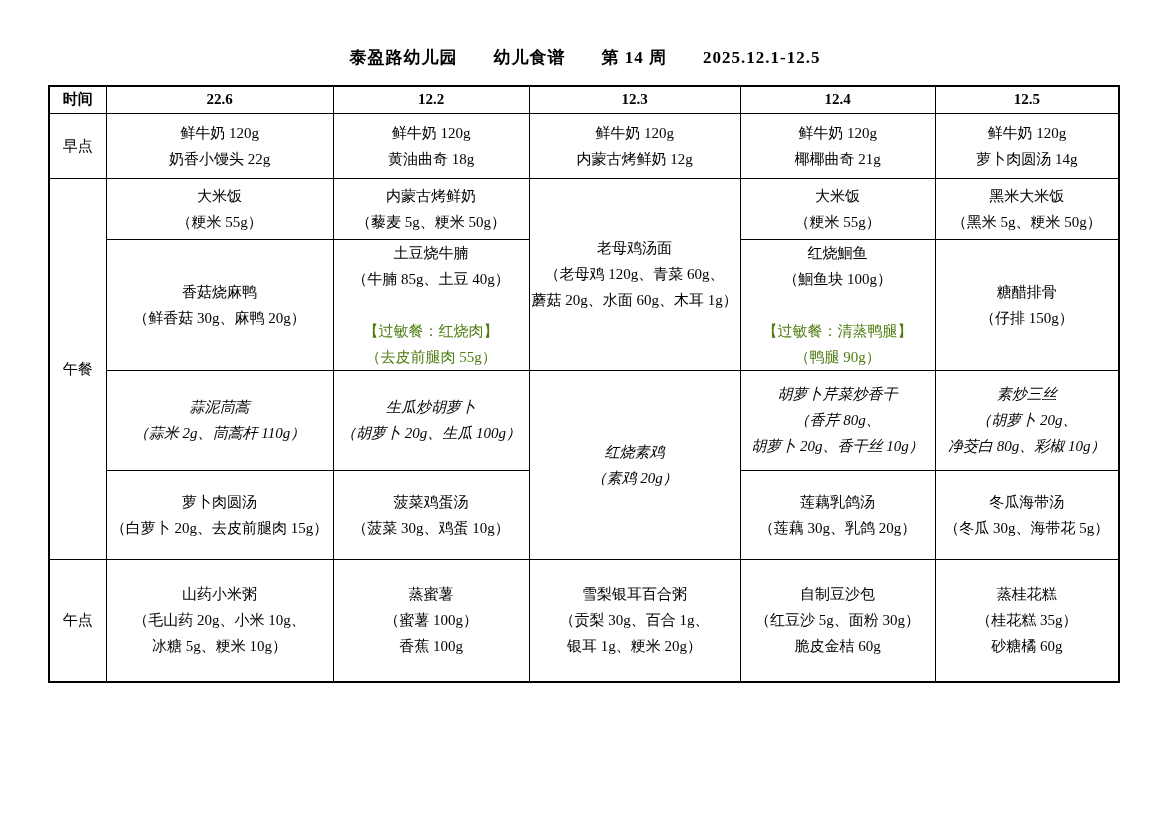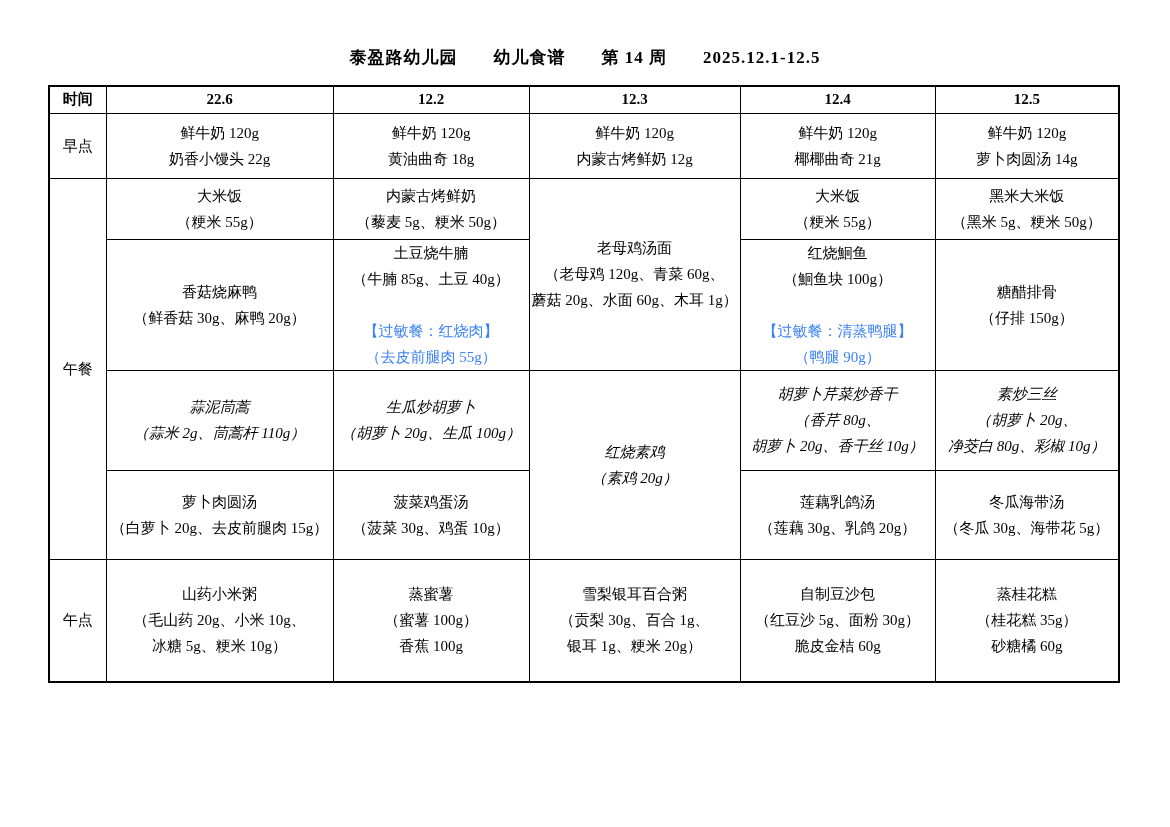--- a/index.html
+++ b/index.html
@@ -50,21 +50,21 @@
     font-weight: bold;
     font-size: 16px;
   }
   .line {
     height: 26px;
     line-height: 26px;
     white-space: nowrap;
     overflow: visible;
   }
   .line.blue {
-    color: #3b82f6;
+    color: #4d7c0f;
   }
 </style>
 </head>
 <body>
 
 <div class="page-title">泰盈路幼儿园　　幼儿食谱　　第 14 周　　2025.12.1-12.5</div>
 
 <table class="menu" id="menu-table">
   <colgroup id="menu-cols">
       <col style="width: 57px;">

